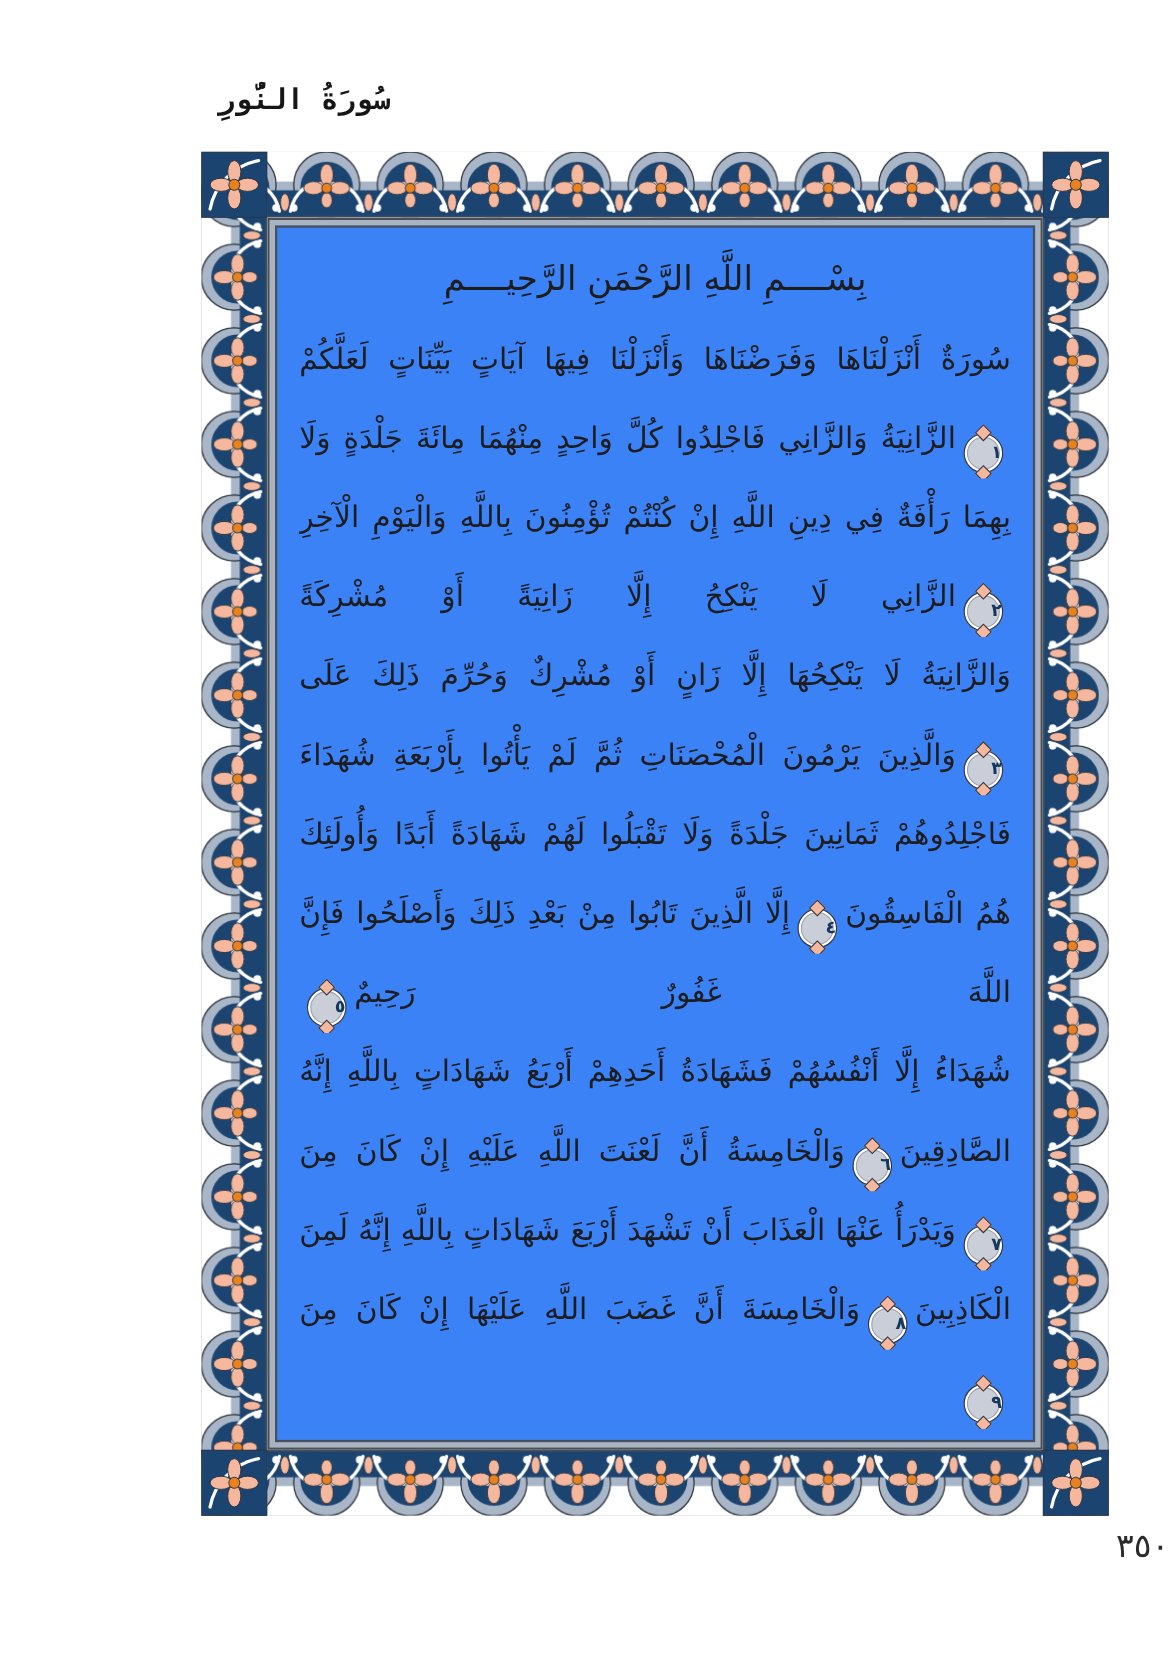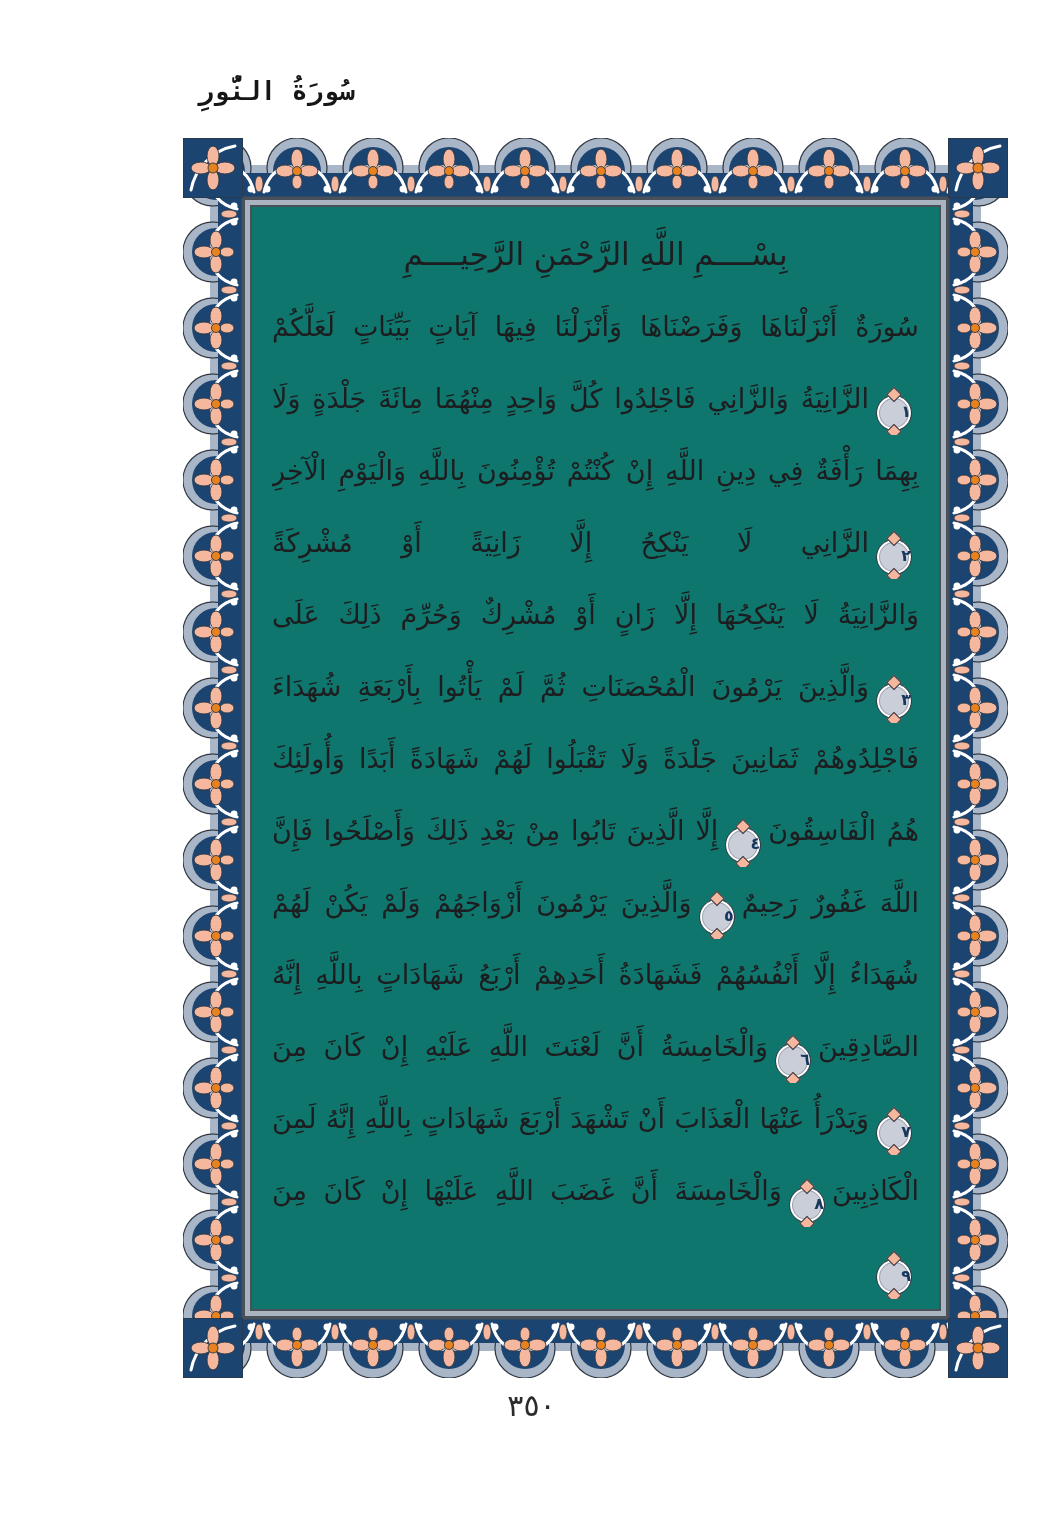--- a/index.html
+++ b/index.html
@@ -15,21 +15,21 @@
   .frame{position:absolute;left:183px;top:138px;width:825px;height:1240px;}
   .band{position:absolute;display:block;}
   .band-top{left:0;top:0;}
   .band-bottom{left:0;top:1180px;transform:scaleY(-1);}
   .band-left{left:0;top:0;transform-origin:0 0;transform:rotate(90deg) scaleY(-1);}
   .band-right{left:825px;top:0;transform-origin:0 0;transform:rotate(90deg);}
   .corner{position:absolute;width:60px;height:60px;}
   .c-tl{left:0;top:0;} .c-tr{right:0;top:0;} .c-bl{left:0;bottom:0;} .c-br{right:0;bottom:0;}
 
   .inner-frame{
-    position:absolute;inset:67px;background:#0f766e;
+    position:absolute;inset:67px;background:#3b82f6;
     border:2px solid var(--frame-line,#4a5059);
     box-shadow:0 0 0 5px var(--gray-band,#aab3c0),0 0 0 7px var(--frame-line,#4a5059);
   }
   .text-area{position:absolute;inset:0;padding:10px 20px 8px;direction:rtl;}
   .bismillah{
     height:74px;line-height:74px;text-align:center;font-size:31px;color:var(--ink,#1d1d1f);
     white-space:nowrap;
   }
   .qline{
     height:72px;line-height:72px;font-size:27px;color:var(--ink,#1d1d1f);
@@ -44,21 +44,21 @@
   }
   .vmark::before,.vmark::after{
     content:"";position:absolute;left:50%;width:9px;height:9px;
     background:var(--peach,#f5b79d);border:1px solid var(--outline,#2f3640);
     transform:translateX(-50%) rotate(45deg);
   }
   .vmark::before{top:-7px;} .vmark::after{bottom:-7px;}
   .vnum{display:block;width:100%;text-align:center;line-height:31px;font-size:16px;
     font-weight:bold;color:var(--navy-text,#16365c);}
   .page-number{
-    position:absolute;top:1388px;left:0;width:100%;text-align:center;
+    position:absolute;top:1388px;left:0;width:100%;text-align:right;
     font-size:30px;color:#2b2b2b;
   }
   .defs{position:absolute;width:0;height:0;}
 </style>
 </head>
 <body>
 
 <div class="page">
 
   <div class="hdr hdr-surah">سُورَةُ النُّورِ</div>
@@ -128,21 +128,21 @@
         <div class="bismillah">بِسْــــمِ اللَّهِ الرَّحْمَنِ الرَّحِيــــمِ</div>
         <div class="lines">
             <div class="qline"><span class="qtext">سُورَةٌ أَنْزَلْنَاهَا وَفَرَضْنَاهَا وَأَنْزَلْنَا فِيهَا آيَاتٍ بَيِّنَاتٍ لَعَلَّكُمْ تَذَكَّرُونَ</span></div>
             <div class="qline"><span class="vmark"><span class="vnum">١</span></span><span class="qtext">الزَّانِيَةُ وَالزَّانِي فَاجْلِدُوا كُلَّ وَاحِدٍ مِنْهُمَا مِائَةَ جَلْدَةٍ وَلَا تَأْخُذْكُمْ</span></div>
             <div class="qline"><span class="qtext">بِهِمَا رَأْفَةٌ فِي دِينِ اللَّهِ إِنْ كُنْتُمْ تُؤْمِنُونَ بِاللَّهِ وَالْيَوْمِ الْآخِرِ وَلْيَشْهَدْ</span></div>
             <div class="qline"><span class="vmark"><span class="vnum">٢</span></span><span class="qtext">الزَّانِي لَا يَنْكِحُ إِلَّا زَانِيَةً أَوْ مُشْرِكَةً</span></div>
             <div class="qline"><span class="qtext">وَالزَّانِيَةُ لَا يَنْكِحُهَا إِلَّا زَانٍ أَوْ مُشْرِكٌ وَحُرِّمَ ذَلِكَ عَلَى الْمُؤْمِنِينَ</span></div>
             <div class="qline"><span class="vmark"><span class="vnum">٣</span></span><span class="qtext">وَالَّذِينَ يَرْمُونَ الْمُحْصَنَاتِ ثُمَّ لَمْ يَأْتُوا بِأَرْبَعَةِ شُهَدَاءَ</span></div>
             <div class="qline"><span class="qtext">فَاجْلِدُوهُمْ ثَمَانِينَ جَلْدَةً وَلَا تَقْبَلُوا لَهُمْ شَهَادَةً أَبَدًا وَأُولَئِكَ</span></div>
             <div class="qline"><span class="qtext">هُمُ الْفَاسِقُونَ</span><span class="vmark"><span class="vnum">٤</span></span><span class="qtext">إِلَّا الَّذِينَ تَابُوا مِنْ بَعْدِ ذَلِكَ وَأَصْلَحُوا فَإِنَّ</span></div>
-            <div class="qline"><span class="qtext">اللَّهَ غَفُورٌ رَحِيمٌ</span><span class="vmark"><span class="vnum">٥</span></span><span class="qtext">وَالَّذِينَ يَرْمُونَ أَزْوَاجَهُمْ وَلَمْ يَكُنْ لَهُمْ</span></div>
+            <div class="qline"><span class="qtext">اللَّهَ غَفُورٌ رَحِيمٌ</span><span class="vmark"><span class="vnum">٥</span></span></div>
             <div class="qline"><span class="qtext">شُهَدَاءُ إِلَّا أَنْفُسُهُمْ فَشَهَادَةُ أَحَدِهِمْ أَرْبَعُ شَهَادَاتٍ بِاللَّهِ إِنَّهُ لَمِنَ</span></div>
             <div class="qline"><span class="qtext">الصَّادِقِينَ</span><span class="vmark"><span class="vnum">٦</span></span><span class="qtext">وَالْخَامِسَةُ أَنَّ لَعْنَتَ اللَّهِ عَلَيْهِ إِنْ كَانَ مِنَ الْكَاذِبِينَ</span></div>
             <div class="qline"><span class="vmark"><span class="vnum">٧</span></span><span class="qtext">وَيَدْرَأُ عَنْهَا الْعَذَابَ أَنْ تَشْهَدَ أَرْبَعَ شَهَادَاتٍ بِاللَّهِ إِنَّهُ لَمِنَ</span></div>
             <div class="qline"><span class="qtext">الْكَاذِبِينَ</span><span class="vmark"><span class="vnum">٨</span></span><span class="qtext">وَالْخَامِسَةَ أَنَّ غَضَبَ اللَّهِ عَلَيْهَا إِنْ كَانَ مِنَ الصَّادِقِينَ</span></div>
             <div class="qline"><span class="vmark"><span class="vnum">٩</span></span></div>
           </div>
       </div>
     </div>
   </div>
 

